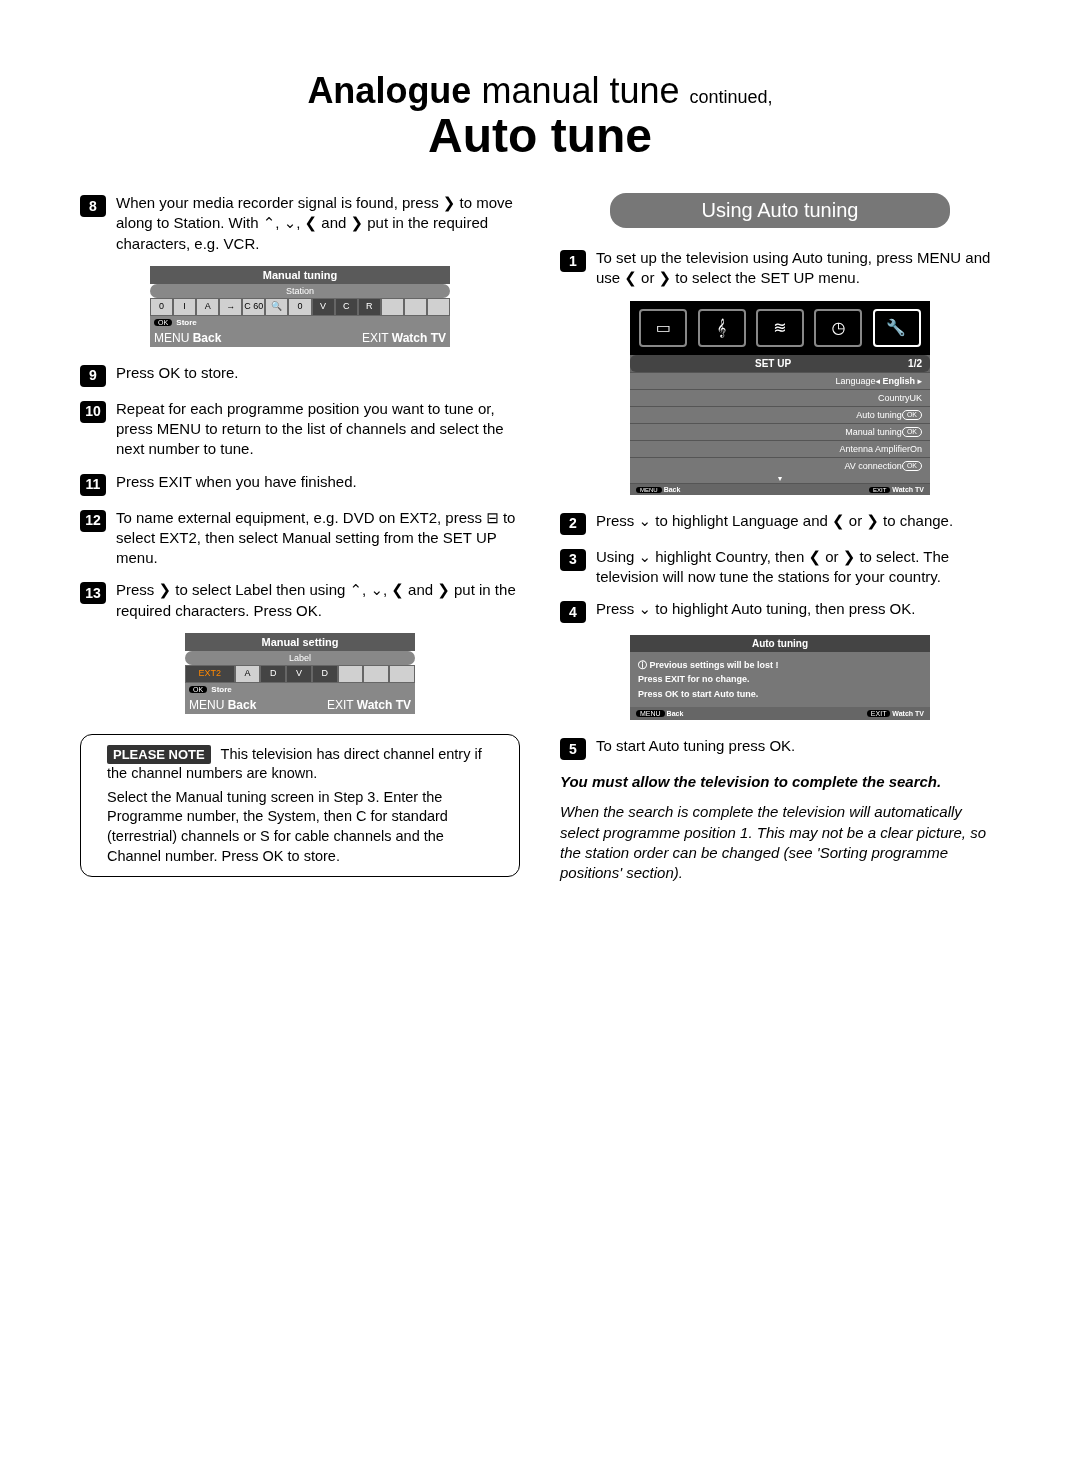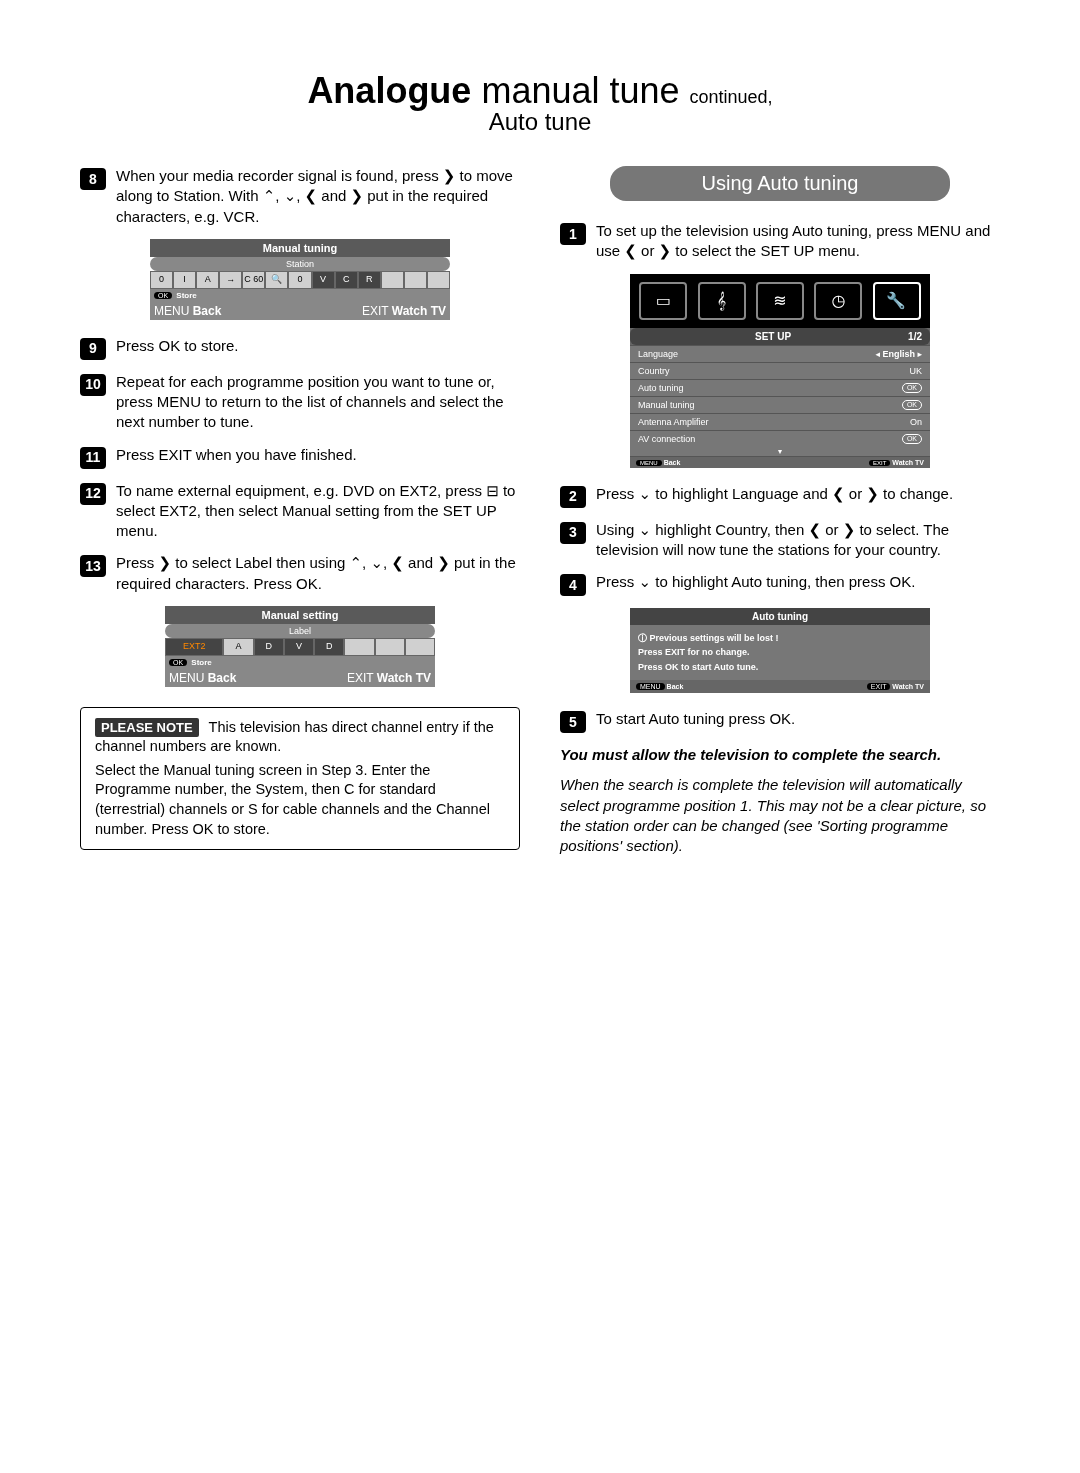--- a/index.html
+++ b/index.html
@@ -20,21 +20,21 @@
   .title {
     text-align: center;
     margin-bottom: 30px;
   }
   .title .line1 {
     font-size: 36px;
     font-weight: 400;
   }
   .title .line1 .bold { font-weight: 900; }
   .title .line1 .cont { font-size: 18px; }
-  .title .line2 { font-size: 24px; font-weight: 400; margin-top: -4px;}
+  .title .line2 { font-size: 48px; font-weight: 700; margin-top: -4px;}
   .columns {
     display: flex;
     gap: 40px;
   }
   .col { flex: 1; }
   .step {
     display: flex;
     align-items: flex-start;
     margin-bottom: 12px;
     font-size: 15px;
@@ -103,22 +103,22 @@
   }
   .osd-footer2 {
     background: #888;
     display: flex;
     justify-content: space-between;
     padding: 2px 4px;
     font-size: 12px;
   }
   .note-box {
     border: 1px solid #000;
-    border-radius: 4px;
-    padding: 10px 14px;
+    border-radius: 12px;
+    padding: 10px 26px;
     font-size: 14.5px;
     line-height: 1.35;
     margin-top: 20px;
   }
   .note-box .badge {
     background:#333; color:#fff; font-variant:small-caps; font-weight:700;
     padding: 2px 6px; border-radius:2px; margin-right:6px; font-size:13px;
   }
   .section-header {
     background: #777;
@@ -147,21 +147,21 @@
   }
   .setup-icons .ic {
     width:44px; height:34px; border:2px solid #888; border-radius:4px;
     display:flex; align-items:center; justify-content:center; font-size:16px;
   }
   .setup-titlebar {
     background:#444; display:flex; justify-content:space-between;
     padding:3px 8px; font-weight:700; font-size:10px;border-radius:6px;
   }
   .setup-row {
-    display:flex; justify-content:space-between;
+    display:flex; justify-content:flex-end;
     padding:3px 8px; border-top:1px solid #555;
     background:#777;
   }
   .setup-footer {
     background:#666; padding:2px 6px; font-size:7px;
     display:flex; justify-content:space-between;
     border-top:1px solid #555;
   }
   .setup-footer .pill {
     background:#000; border-radius:6px; padding:0 4px; font-size:6px;
@@ -253,21 +253,21 @@
       </div>
       <div class="step">
         <div class="step-num">12</div>
         <div class="step-text">To name external equipment, e.g. DVD on EXT2, press  ⊟  to select EXT2, then select Manual setting from the SET UP menu.</div>
       </div>
       <div class="step">
         <div class="step-num">13</div>
         <div class="step-text">Press ❯ to select Label then using ⌃, ⌄, ❮ and ❯ put in the required characters. Press OK.</div>
       </div>
 
-      <div class="osd" style="width:270px">
+      <div class="osd" style="width:230px">
         <div class="osd-title">Manual setting</div>
         <div class="osd-sub">Label</div>
         <div class="osd-row">
           <div class="osd-cell dark" style="flex:2;color:#f80">EXT2</div>
           <div class="osd-cell">A</div>
           <div class="osd-cell dark">D</div>
           <div class="osd-cell dark">V</div>
           <div class="osd-cell dark">D</div>
           <div class="osd-cell"></div>
           <div class="osd-cell"></div>

